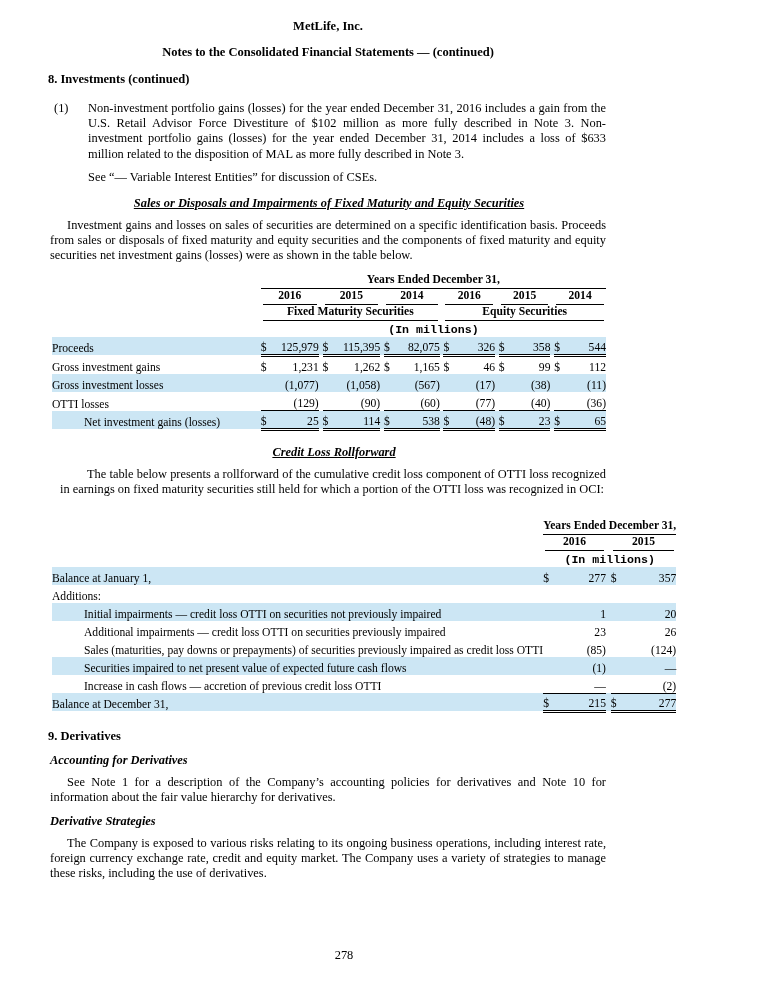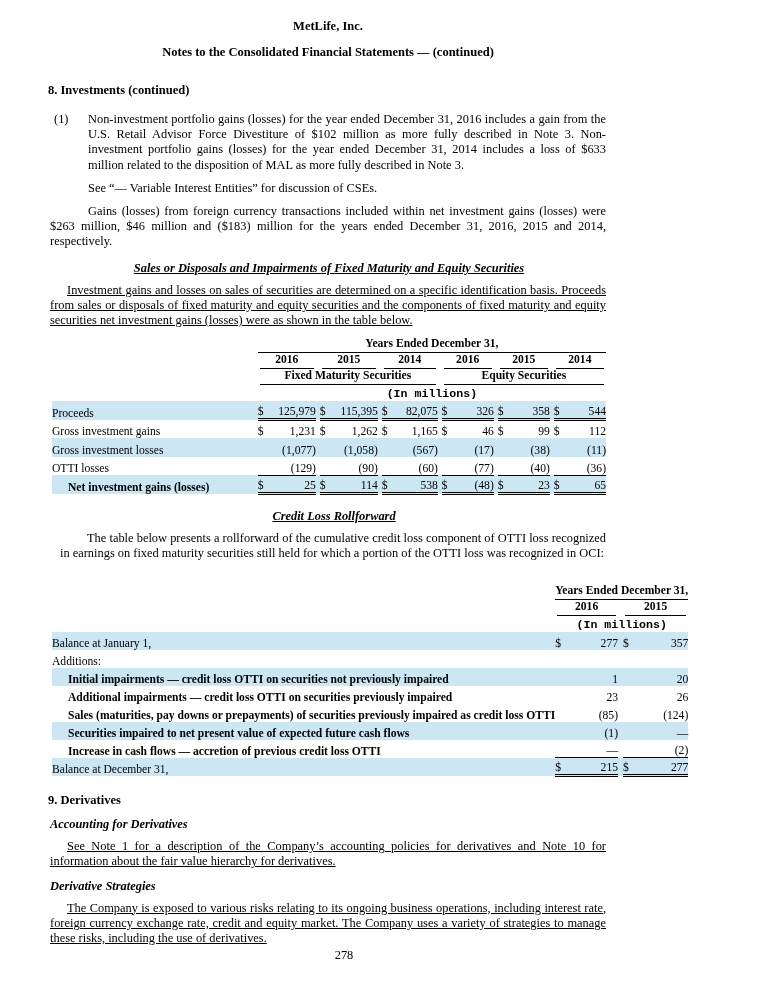--- a/index.html
+++ b/index.html
@@ -8,30 +8,30 @@
     width: 768px; height: 1004px;
     font-family: "Liberation Serif", serif;
     color: #000;
     position: relative;
     overflow: hidden;
   }
   .page { width: 656px; height: 1004px; padding: 16px 50px 0 50px; position: relative; }
 
   .doc-title { text-align: center; font-weight: bold; font-size: 12.5px; line-height: 15px; margin-top: 3px; }
   .doc-subtitle { text-align: center; font-weight: bold; font-size: 12.5px; line-height: 15px; margin-top: 11px; }
-  .sec-head { font-weight: bold; font-size: 12.5px; line-height: 15px; margin-top: 23px; margin-left: -2px; }
+  .sec-head { font-weight: bold; font-size: 12.5px; line-height: 15px; margin-top: 12px; margin-left: -2px; }
 
   p, .fn-body { font-size: 12.4px; line-height: 15.2px; text-align: justify; }
 
   .footnote { display: flex; margin-top: 14px; }
   .fn-marker { flex: none; width: 38px; padding-left: 4px; font-size: 12.4px; line-height: 15.2px; }
   .fn-body { flex: 1; }
 
   .p-deep { margin-top: 8px; text-indent: 38px; }
-  .p-std  { margin-top: 7px; text-indent: 17px; text-decoration: underline; }
+  .p-std  { margin-top: 7px; text-indent: 17px; }
   .p-credit { margin-top: 7px; text-indent: 27px; margin-left: 10px; }
 
   .ital-head { font-weight: bold; font-style: italic; font-size: 12.4px; line-height: 15px; }
   .underlined { text-decoration: underline; text-align: center; }
   .sales-head { margin-top: 11px; margin-left: 2px; }
   .credit-head { margin-top: 14px; margin-left: 12px; }
   .h9-sub { margin-top: 9px; }
 
   
   table.fin { border-collapse: collapse; table-layout: fixed; margin-left: 2px; }
@@ -39,21 +39,21 @@
   table.fin thead th { font-weight: bold; }
   .cap-rule, .hd-rule { text-align: center; border-bottom: 1px solid #000; padding-bottom: 1px; line-height: 14px; white-space: nowrap; }
   .hd-rule { margin: 0 2px; }
   th.units { text-align: center; font-weight: bold; line-height: 15px; padding-top: 1px; font-family: Liberation Mono, monospace; }
   table.fin thead tr { height: 16px; }
 
   table.fin tbody td { height: 18.5px; }
   table.t2 tbody td { height: 18px; }
   tr.blue td { background: #cce6f4; }
   td.lab { text-align: left; padding-left: 4px; white-space: nowrap; overflow: hidden; }
-  tr.indent td.lab { padding-left: 16px; font-weight: bold; }
+  tr.indent td.lab { padding-left: 32px; }
   td.d { text-align: left; padding-left: 2px; }
   td.v { text-align: right; padding-right: 3px; white-space: nowrap; }
   tr.dbl td.d, tr.dbl td.v { border-bottom: 3px double #000; }
   tr.sgl td.d, tr.sgl td.v { border-bottom: 1px solid #000; }
 
   .tbl1 { margin-top: 9px; }
   .tbl2 { margin-top: 22px; }
 
   .sec9 { margin-top: 16px; }
   .page-num { position: absolute; left: 0; right: 0; top: 948px; text-align: center; font-size: 12.4px; padding-left: 32px; }
@@ -67,21 +67,20 @@
   <div class="doc-subtitle">Notes to the Consolidated Financial Statements — (continued)</div>
 
   <div class="sec-head">8. Investments (continued)</div>
 
   <div class="footnote">
     <span class="fn-marker">(1)</span>
     <span class="fn-body">Non-investment portfolio gains (losses) for the year ended December 31, 2016 includes a gain from the U.S. Retail Advisor Force Divestiture of $102 million as more fully described in Note 3. Non-investment portfolio gains (losses) for the year ended December 31, 2014 includes a loss of $633 million related to the disposition of MAL as more fully described in Note 3.</span>
   </div>
 
   <p class="p-deep">See “— Variable Interest Entities” for discussion of CSEs.</p>
-  <p class="p-deep">Gains (losses) from foreign currency transactions included within net investment gains (losses) were $263 million, $46 million and ($183) million for the years ended December 31, 2016, 2015 and 2014, respectively.</p>
 
   <div class="ital-head underlined sales-head">Sales or Disposals and Impairments of Fixed Maturity and Equity Securities</div>
   <p class="p-std">Investment gains and losses on sales of securities are determined on a specific identification basis. Proceeds from sales or disposals of fixed maturity and equity securities and the components of fixed maturity and equity securities net investment gains (losses) were as shown in the table below.</p>
 
   <table class="fin tbl1">
     <colgroup>
       <col style="width:235px">
       <col style="width:12px">
         <col style="width:54px">
         <col style="width:6px">

